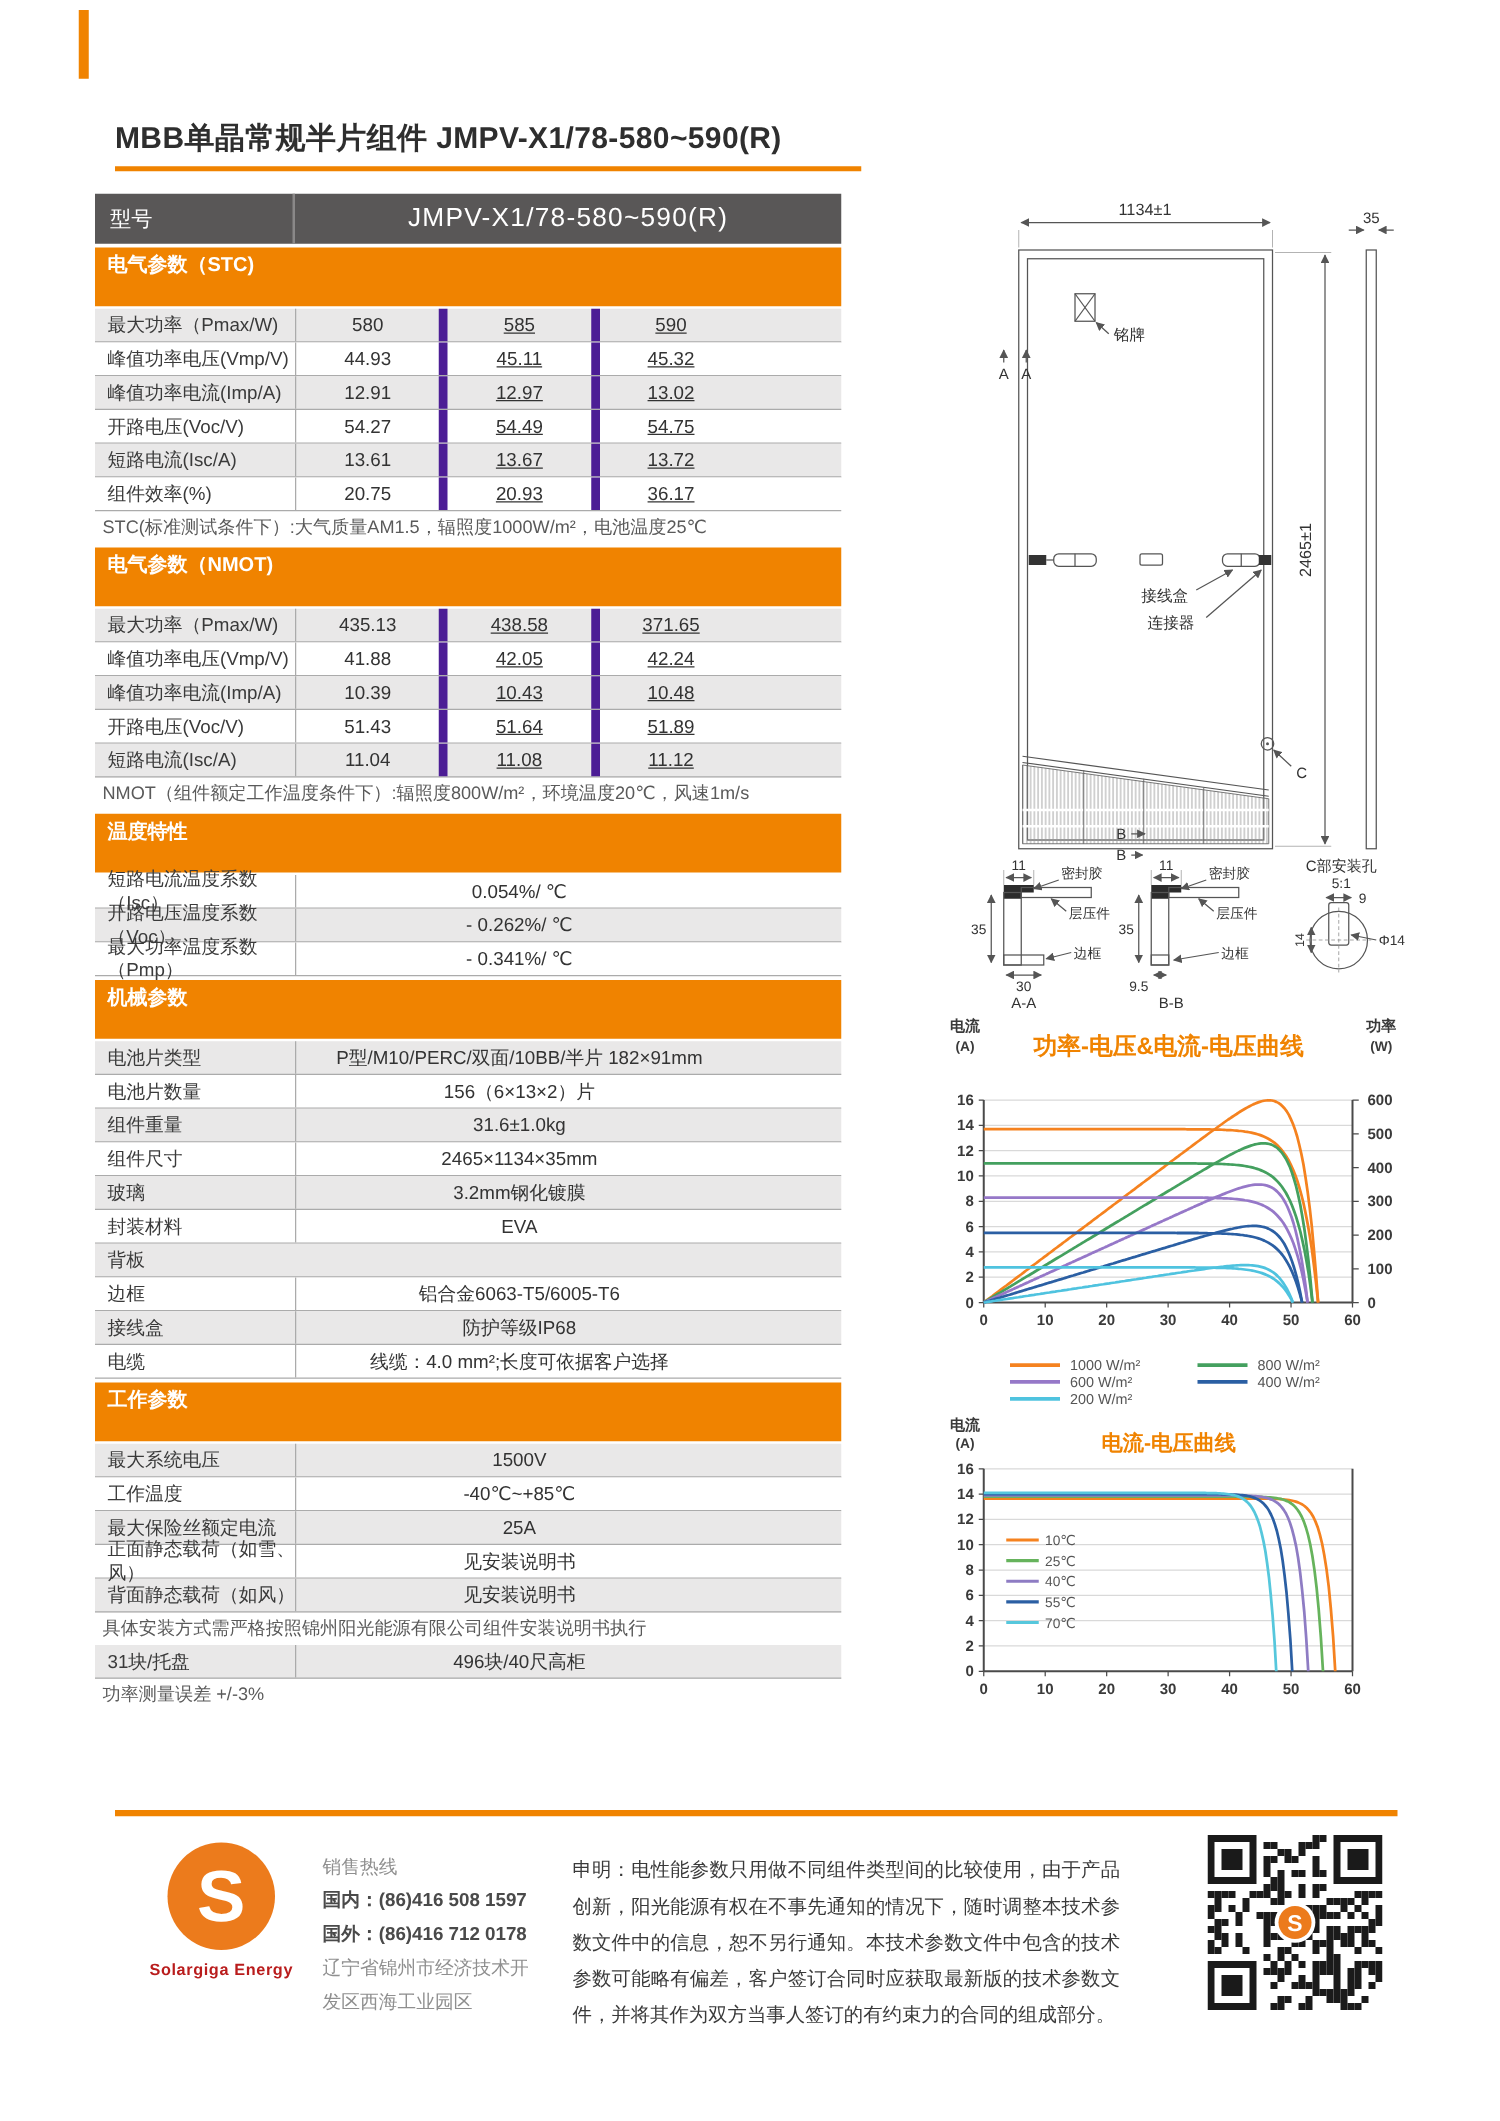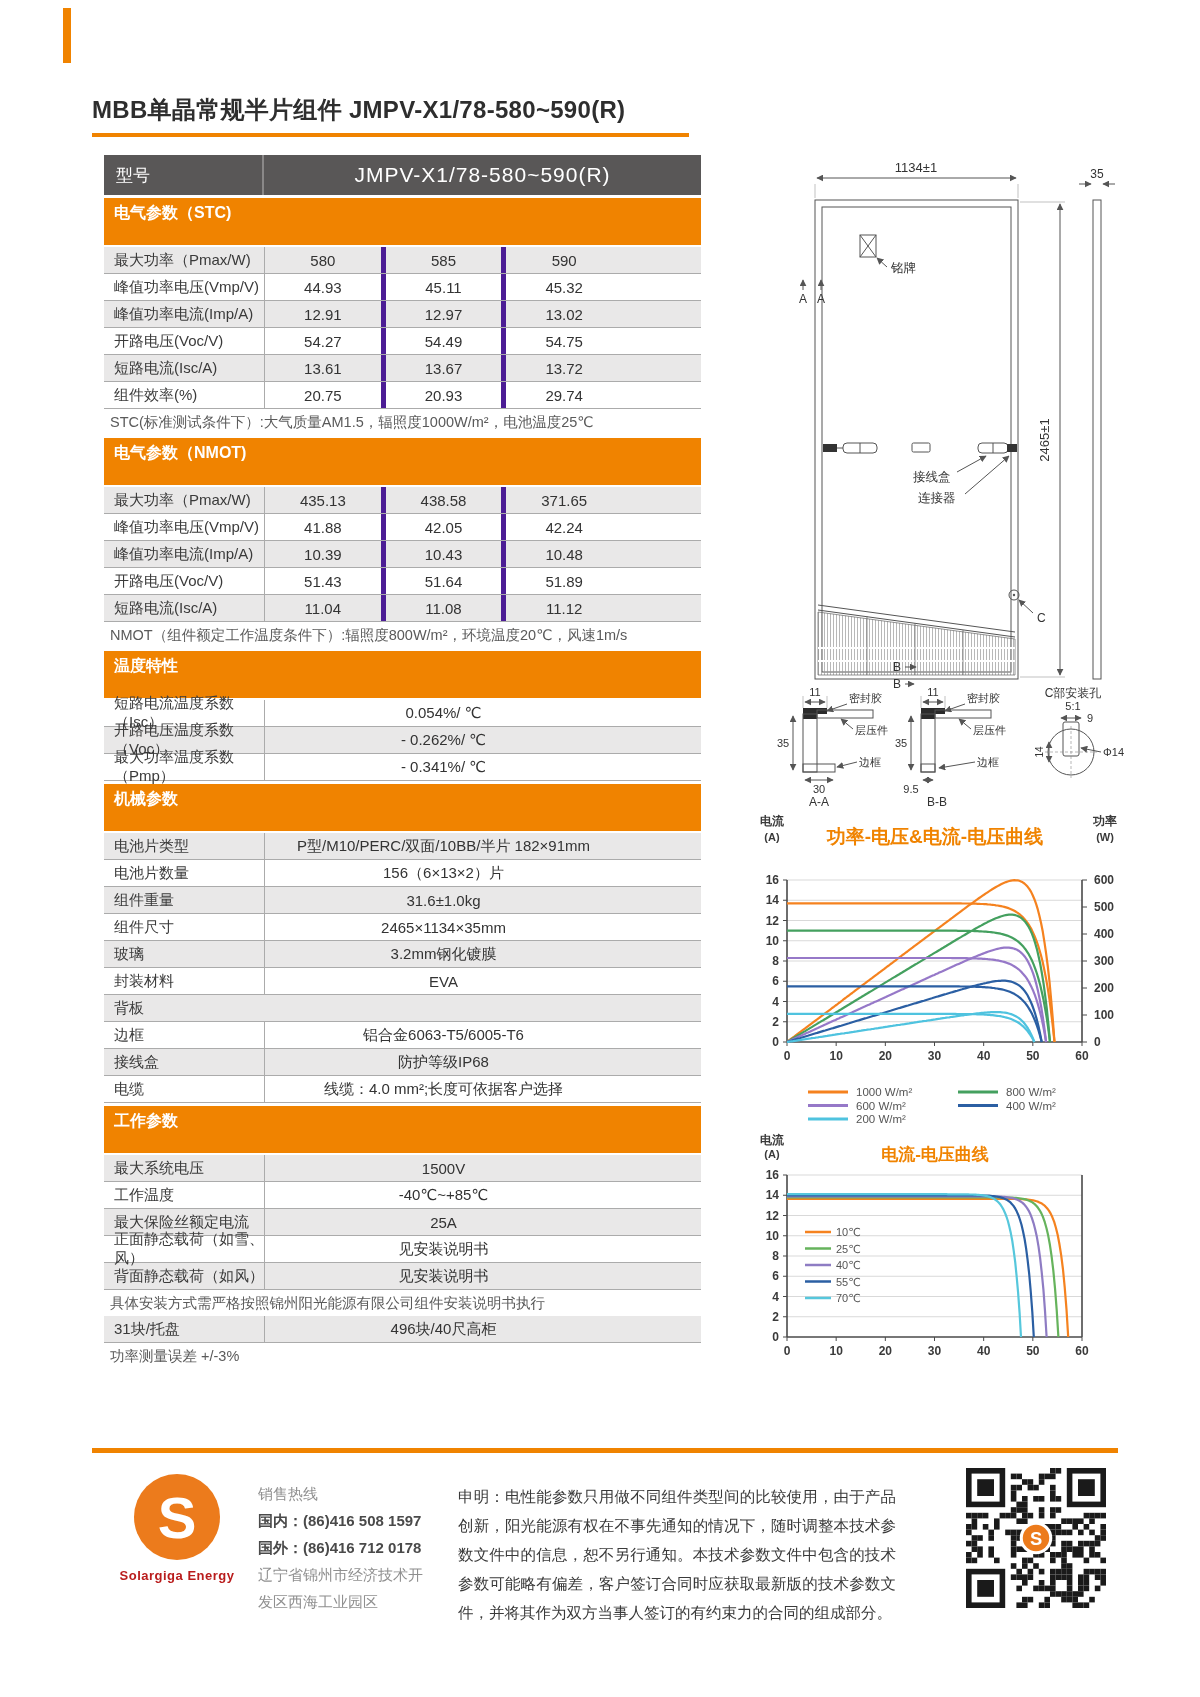--- a/index.html
+++ b/index.html
@@ -1,31 +1,31 @@
 <!DOCTYPE html>
 <html lang="zh"><head>
 <meta charset="utf-8">
 <style>
   html,body{margin:0;padding:0;background:#fff;}
   body{font-family:"Liberation Sans","DejaVu Sans",sans-serif;color:#333;}
   #page{position:relative;width:1200px;height:1697px;background:#fff;overflow:hidden;}
   #corner-tick{position:absolute;left:63px;top:8px;width:8px;height:55px;background:#F08300;}
   #title{position:absolute;left:92px;top:94px;font-size:24px;font-weight:700;color:#2e2e2e;letter-spacing:.3px;white-space:nowrap;}
   #title-rule{position:absolute;left:92px;top:133px;width:597px;height:4px;background:#F08300;}
-  #spec{position:absolute;left:104px;top:155px;width:597px;}
+  #spec{position:absolute;left:76px;top:155px;width:597px;}
   .model-row{display:flex;height:40px;background:#595757;color:#fff;margin-bottom:3px;}
   .model-label{width:160px;display:flex;align-items:center;padding-left:12px;font-size:17px;border-right:2px solid #8a8888;box-sizing:border-box;}
   .model-value{flex:1;display:flex;align-items:center;justify-content:center;font-size:21px;letter-spacing:1px;}
   .sec-header{height:47px;line-height:29px;background:#F08300;color:#fff;font-size:16px;font-weight:700;padding-left:10px;margin:3px 0 2px;}
   .row{display:flex;height:27px;box-sizing:border-box;border-bottom:1px solid #ABABAB;font-size:15px;color:#333;background:#fff;}
   .row.alt{background:#E9E8E8;}
   .lbl{width:160px;padding-left:10px;display:flex;align-items:center;box-sizing:border-box;color:#3a3a3a;}
   .vals{width:358px;display:flex;border-left:1px solid #ABABAB;box-sizing:border-box;}
   .val{flex:1;display:flex;align-items:center;justify-content:center;text-align:center;}
-  .val + .val{border-left:5px solid #4c1d95;}
+  .val + .val{border-left:7px solid #4c1d95;text-decoration:underline;}
   .fill{flex:1;}
   .note{font-size:14.5px;color:#5a5a5a;padding:5px 0 4px 6px;line-height:17px;}
   svg text{font-family:"Liberation Sans","DejaVu Sans",sans-serif;}
   #drawing{position:absolute;left:715px;top:150px;}
   #drawing .dln{stroke:#555;fill:none;stroke-width:1;}
   #drawing .thin{stroke:#999;stroke-width:.6;fill:none;}
   #drawing .lab{fill:#333;}
   #chart-pv{position:absolute;left:710px;top:795px;}
   #chart-iv{position:absolute;left:710px;top:1132px;}
   #bottom-rule{position:absolute;left:92px;top:1448px;width:1026px;height:5px;background:#F08300;}
@@ -96,21 +96,21 @@
             <div class="val">13.67</div>
             <div class="val">13.72</div>
           </div>
           <div class="fill"></div>
         </div>
         <div class="row">
           <div class="lbl">组件效率(%)</div>
           <div class="vals">
             <div class="val">20.75</div>
             <div class="val">20.93</div>
-            <div class="val">29.74</div>
+            <div class="val">36.17</div>
           </div>
           <div class="fill"></div>
         </div>
         <div class="note">STC(标准测试条件下）:大气质量AM1.5，辐照度1000W/m²，电池温度25℃</div>
         <div class="sec-header">电气参数（NMOT)</div>
         <div class="row alt">
           <div class="lbl">最大功率（Pmax/W)</div>
           <div class="vals">
             <div class="val">435.13</div>
             <div class="val">438.58</div>

